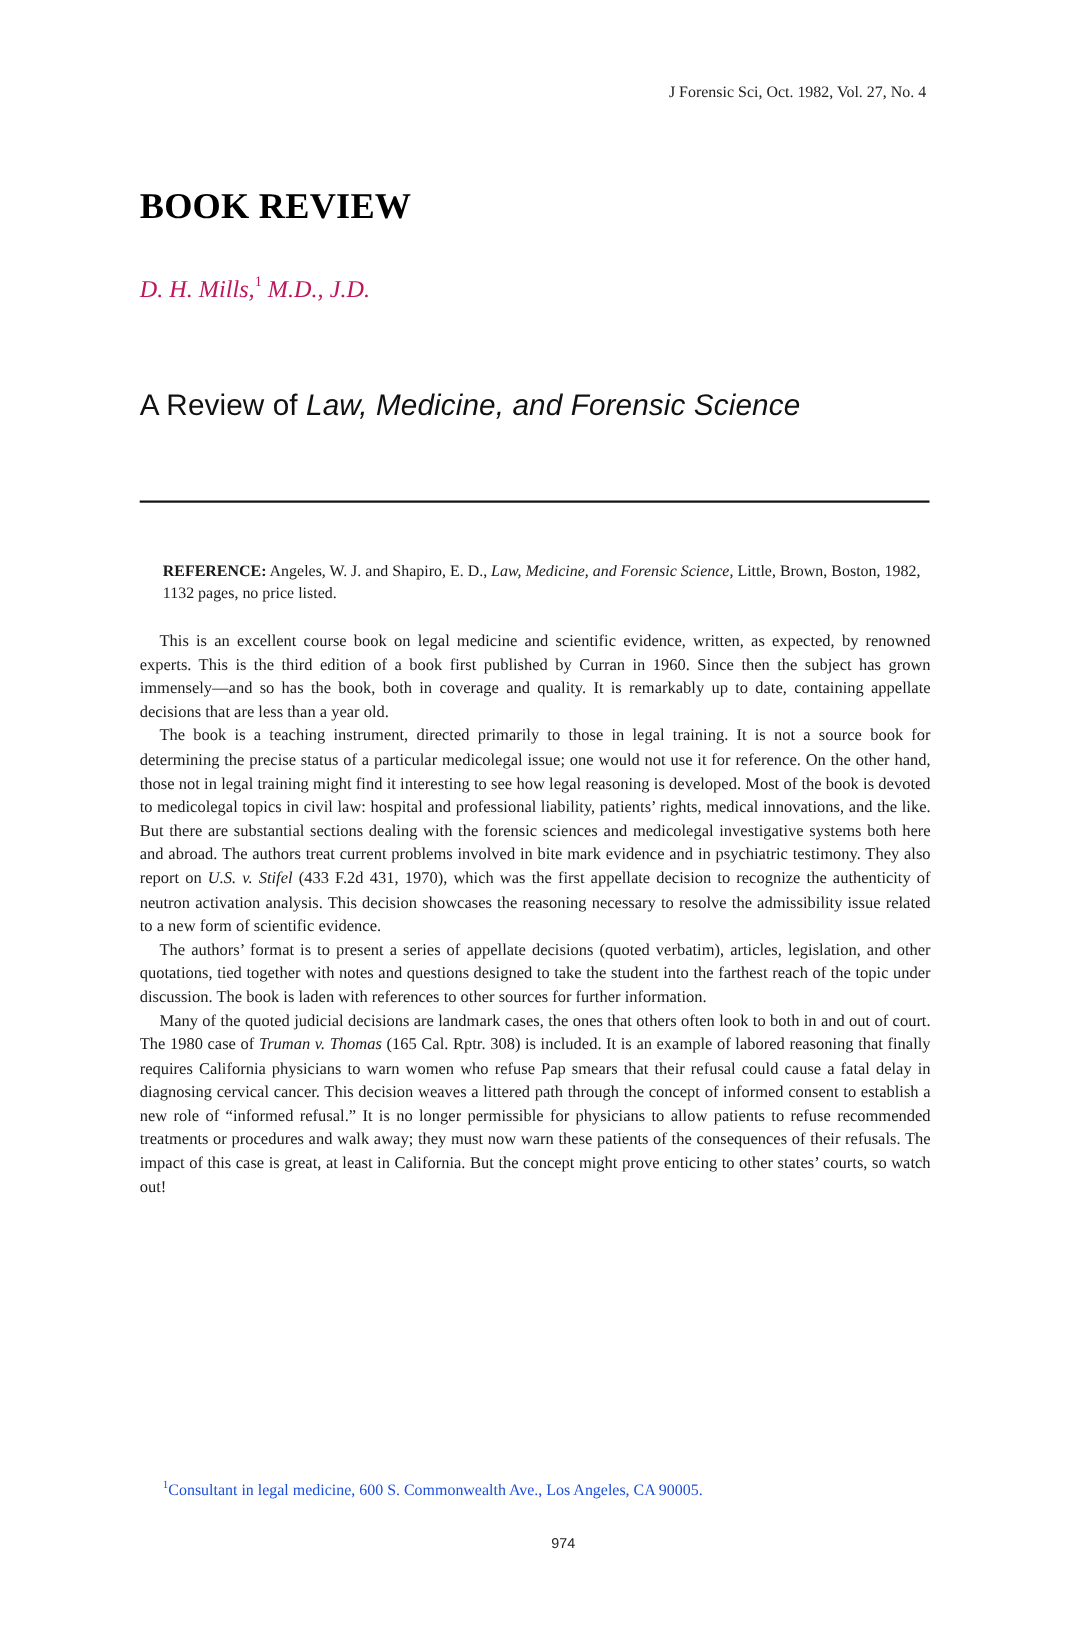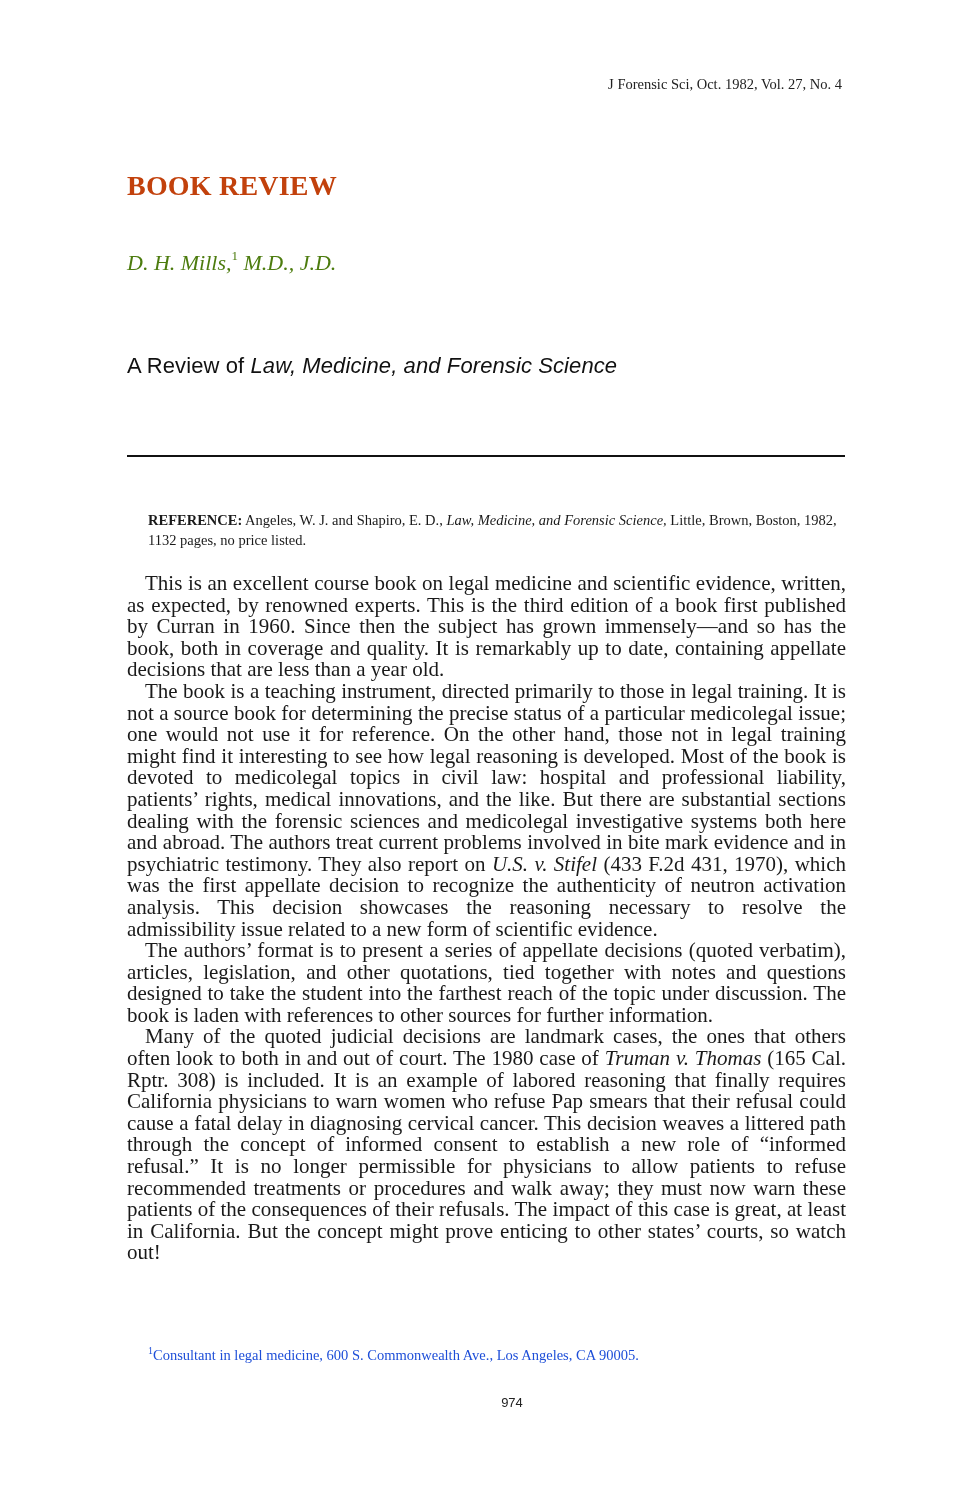--- a/index.html
+++ b/index.html
@@ -2,32 +2,32 @@
 <html><head>
 <meta charset="utf-8">
 <style>
   html, body { margin: 0; padding: 0; background: #ffffff; }
   body { width: 976px; height: 1500px; position: relative; overflow: hidden; color: #1a1a1a; }
   .page { position: absolute; left: 0; top: 0; width: 976px; height: 1500px; }
   .serif { font-family: "Liberation Serif", "DejaVu Serif", serif; }
   .sans { font-family: "Liberation Sans", "DejaVu Sans", sans-serif; }
 
   .running-head { position: absolute; top: 76px; right: 134px; font-size: 14.5px; color: #222; }
-  .section-label { position: absolute; top: 170px; left: 127px; font-size: 28px; font-weight: bold; letter-spacing: 0.2px; color: #c2410c; }
-  .author { position: absolute; top: 250px; left: 127px; font-size: 22px; font-style: italic; color: #4d7c0f; }
+  .section-label { position: absolute; top: 170px; left: 127px; font-size: 33px; font-weight: bold; letter-spacing: 0.2px; color: #000000; }
+  .author { position: absolute; top: 250px; left: 127px; font-size: 22px; font-style: italic; color: #be185d; }
   .author sup { font-style: normal; font-size: 13px; position: relative; top: -2px; vertical-align: super; line-height: 0; }
-  .title { position: absolute; top: 353px; left: 127px; font-size: 22px; color: #111; letter-spacing: 0.1px; }
+  .title { position: absolute; top: 353px; left: 127px; font-size: 27px; color: #111; letter-spacing: 0.1px; }
   .title em { font-style: italic; }
   .rule { position: absolute; top: 455px; left: 127px; width: 718px; height: 2px; background: #111; }
 
   .reference { position: absolute; top: 510px; left: 148px; width: 690px; font-size: 14.5px; line-height: 20px; color: #1a1a1a; }
   .reference b { font-weight: bold; margin-top: 48px; }
   .reference em { font-style: italic; }
 
-  .body-text { position: absolute; top: 573px; left: 127px; width: 719px; font-size: 21px; line-height: 21.6px; color: #1a1a1a; text-align: justify; }
+  .body-text { position: absolute; top: 573px; left: 127px; width: 719px; font-size: 15px; line-height: 21.6px; color: #1a1a1a; text-align: justify; }
   .body-text p { margin: 0; text-indent: 18px; }
   .body-text em { }
 
   .footnote { position: absolute; top: 1347px; left: 148px; font-size: 14.5px; color: #1d4ed8; }
   .footnote sup { font-size: 10px; vertical-align: super; line-height: 0; }
   .page-number { position: absolute; top: 1395px; left: 0; width: 976px; text-align: center; font-size: 13px; color: #222; margin-left: 24px; }
 </style>
 </head>
 <body>
 

